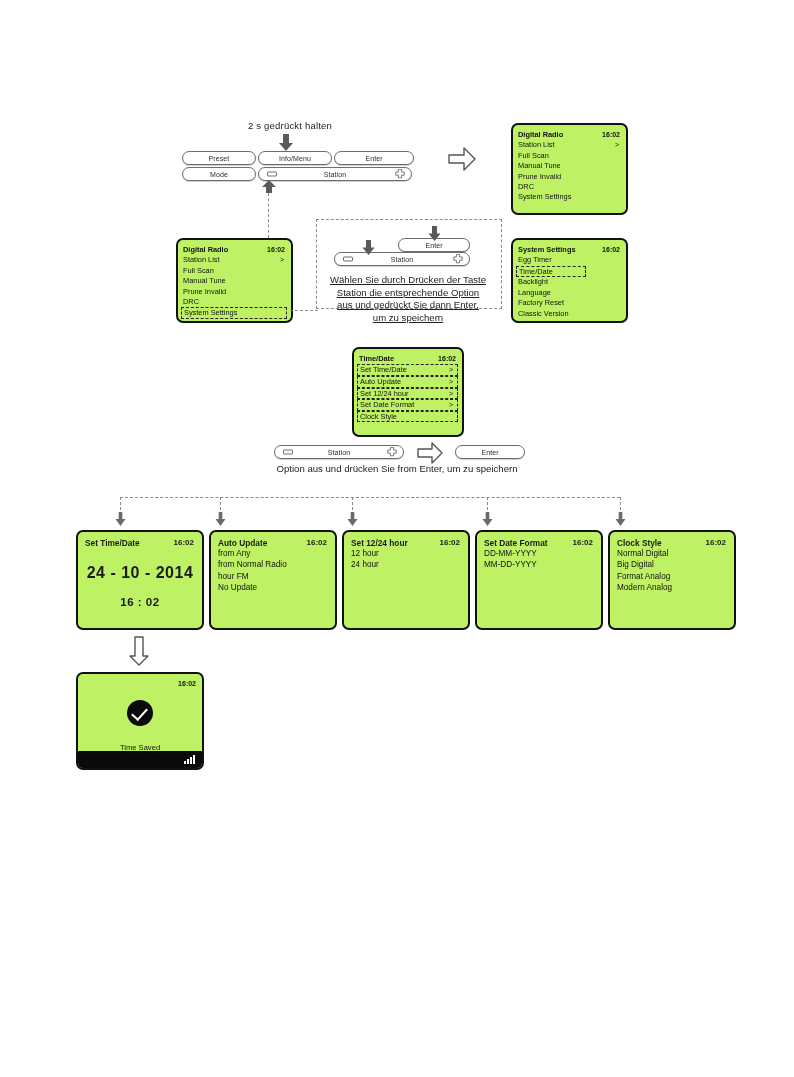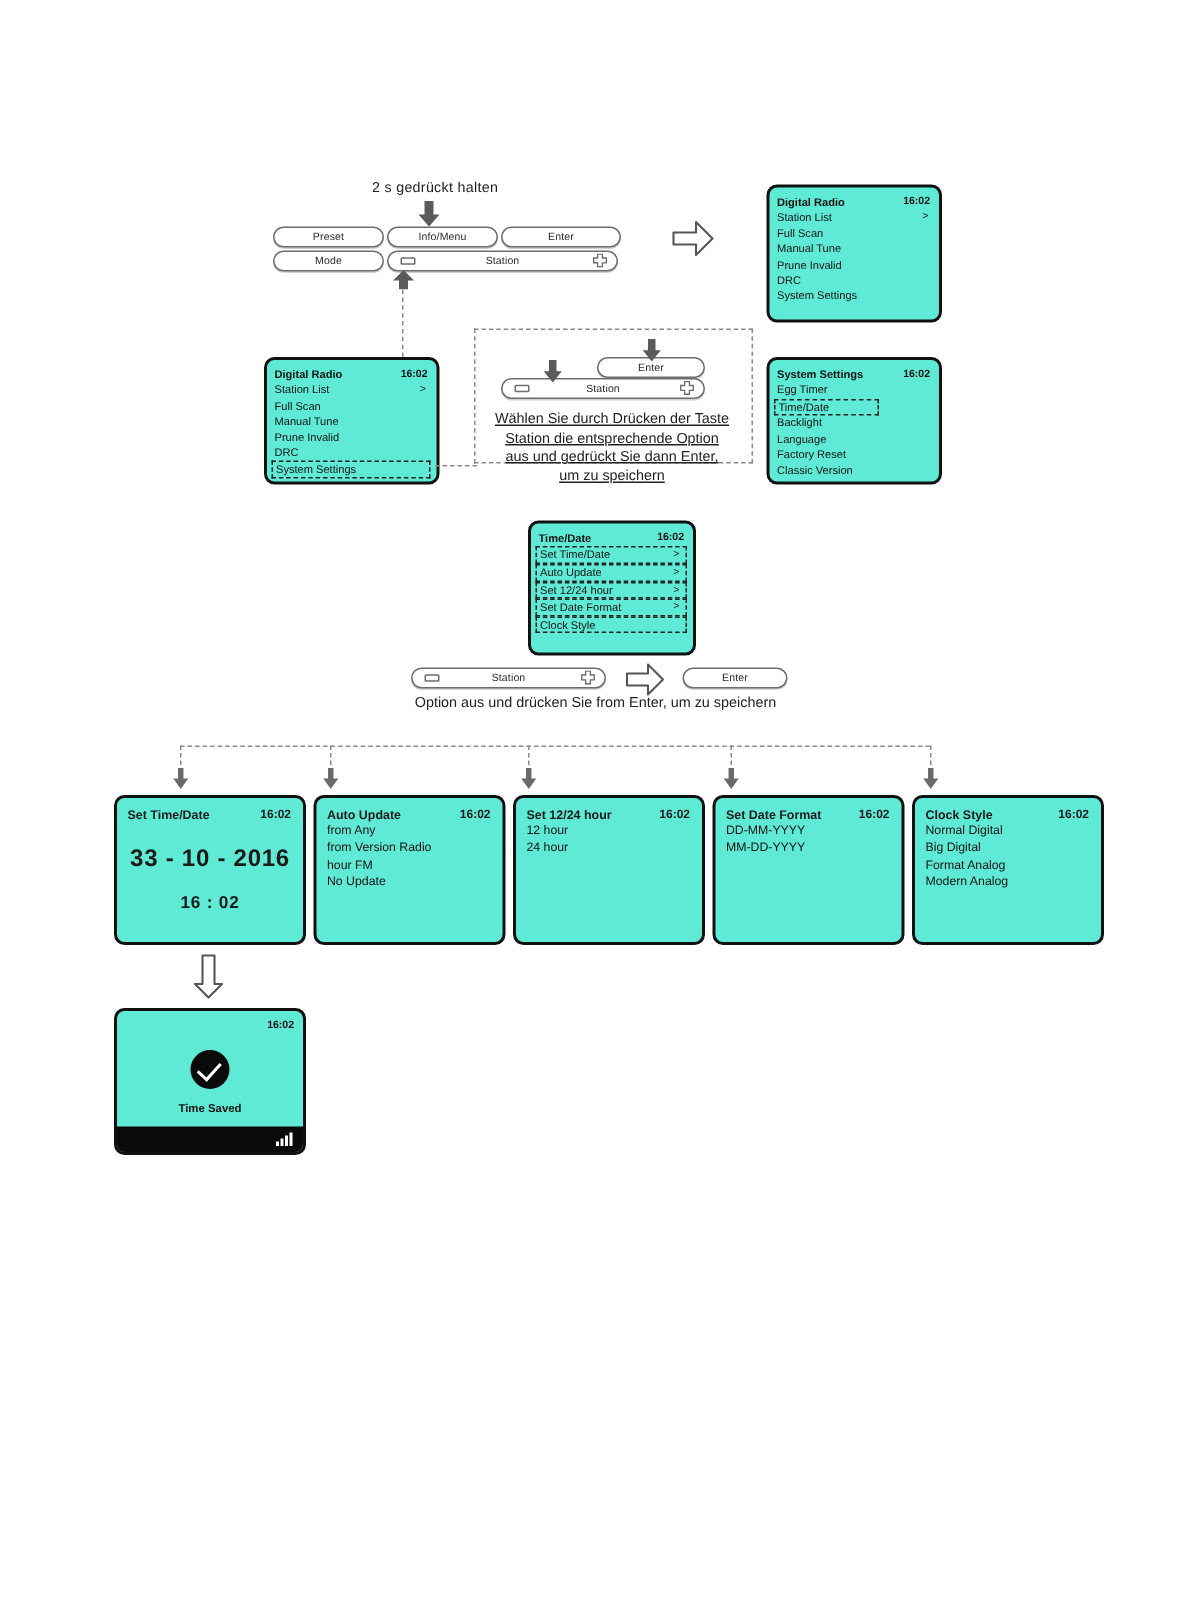--- a/index.html
+++ b/index.html
@@ -41,21 +41,21 @@
   }
 
   
   .crossicon{
     position:absolute;right:6px;top:50%;transform:translateY(-50%);
     width:10px;height:10px;
   }
 
   
   .lcd{
-    position:absolute;background:#5eead4;border:2px solid #111;border-radius:7px;
+    position:absolute;background:#bef264;border:2px solid #111;border-radius:7px;
     box-sizing:border-box;overflow:hidden;
   }
   .lcd .row{
     font-size:7.4px;line-height:10.4px;color:#111;white-space:nowrap;
     padding-left:5px;position:relative;
   }
   .lcd .row.head{font-weight:bold;}
   .lcd .time{position:absolute;right:6px;top:0;font-weight:bold;font-size:7px;}
   .lcd .chev{position:absolute;right:7px;top:0;font-size:7px;}
   .lcd .dashfull{
@@ -83,21 +83,21 @@
   .sigbars{position:absolute;right:7px;bottom:4px;display:flex;align-items:flex-end;gap:1px;}
   .sigbars i{display:block;width:2px;background:#fff;}
   .checkwrap{position:absolute;left:0;right:0;top:26px;text-align:center;}
   .circlechk{
     width:26px;height:26px;border-radius:50%;background:#0a0a0a;display:inline-block;position:relative;
   }
   .circlechk:after{
     content:"";position:absolute;left:8px;top:5px;width:7px;height:13px;
     border:solid #fff;border-width:0 2.6px 2.6px 0;transform:rotate(42deg);
   }
-  .savedlabel{font-size:7.6px;font-weight:bold;margin-top:3px;color:#111;}
+  .savedlabel{font-size:7.6px;font-weight:normal;margin-top:13px;color:#111;}
 
   
   .arrowSolidDown{position:absolute;}
   .arrowSolidUp{position:absolute;}
   .arrowOutlineRight{position:absolute;}
   .arrowOutlineDown{position:absolute;}
   .dashline{position:absolute;border-color:#8c8c8c;}
   .vdash{border-left:1.6px dashed #8a8a8a;}
   .hdash{border-top:1.6px dashed #8a8a8a;}
   .dashbox{position:absolute;border:1.3px dashed #8a8a8a;}
@@ -325,31 +325,31 @@
     <svg width="13" height="14" viewBox="0 0 13 14">
         <path d="M6.5 14 l-5 -7 h3.2 v-7 h3.6 v7 h3.2 z" fill="#6a6a6a"></path>
       </svg>
   </div>
 
   <div class="lcd big" style="left:76px;top:530px;width:128px;height:100px;">
     <div class="hrow">
       <span>Set Time/Date</span>
       <span class="htime">16:02</span>
     </div>
-    <div class="bigdate">33 - 10 - 2016</div>
+    <div class="bigdate">24 - 10 - 2014</div>
     <div class="bigtime">16 : 02</div>
   </div>
 
   <div class="lcd big" style="left:209px;top:530px;width:128px;height:100px;">
     <div class="hrow">
       <span>Auto Update</span>
       <span class="htime">16:02</span>
     </div>
     <div class="opt">from Any</div>
-    <div class="opt">from Version Radio</div>
+    <div class="opt">from Normal Radio</div>
     <div class="opt">hour FM</div>
     <div class="opt">No Update</div>
   </div>
 
   <div class="lcd big" style="left:342px;top:530px;width:128px;height:100px;">
     <div class="hrow">
       <span>Set 12/24 hour</span>
       <span class="htime">16:02</span>
     </div>
     <div class="opt">12 hour</div>

